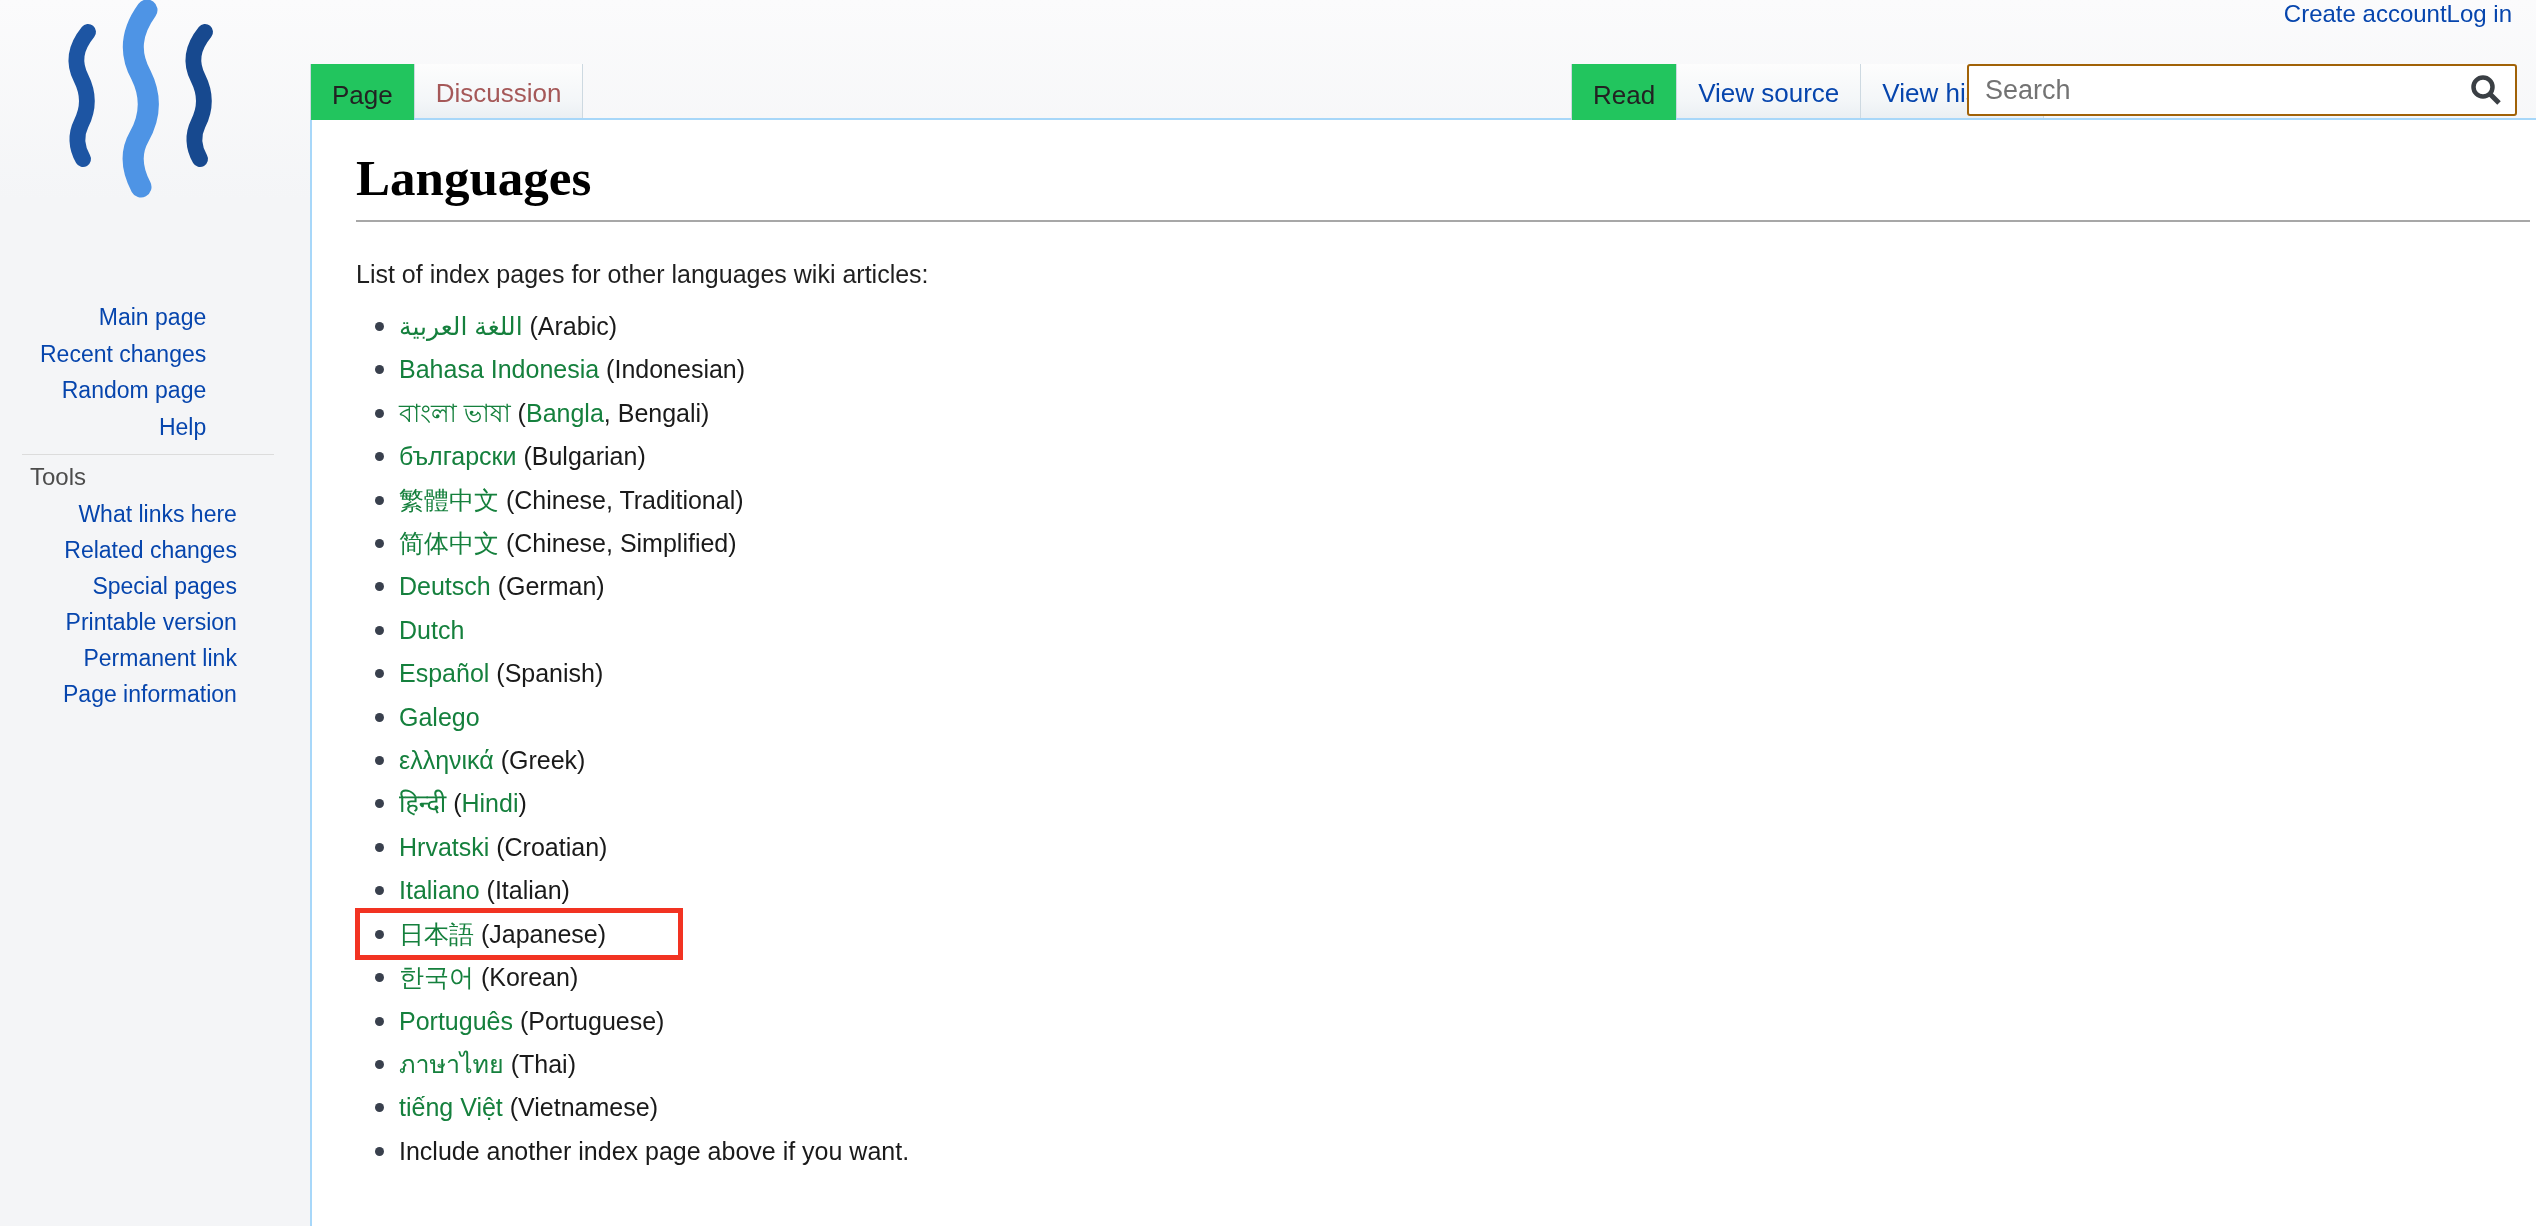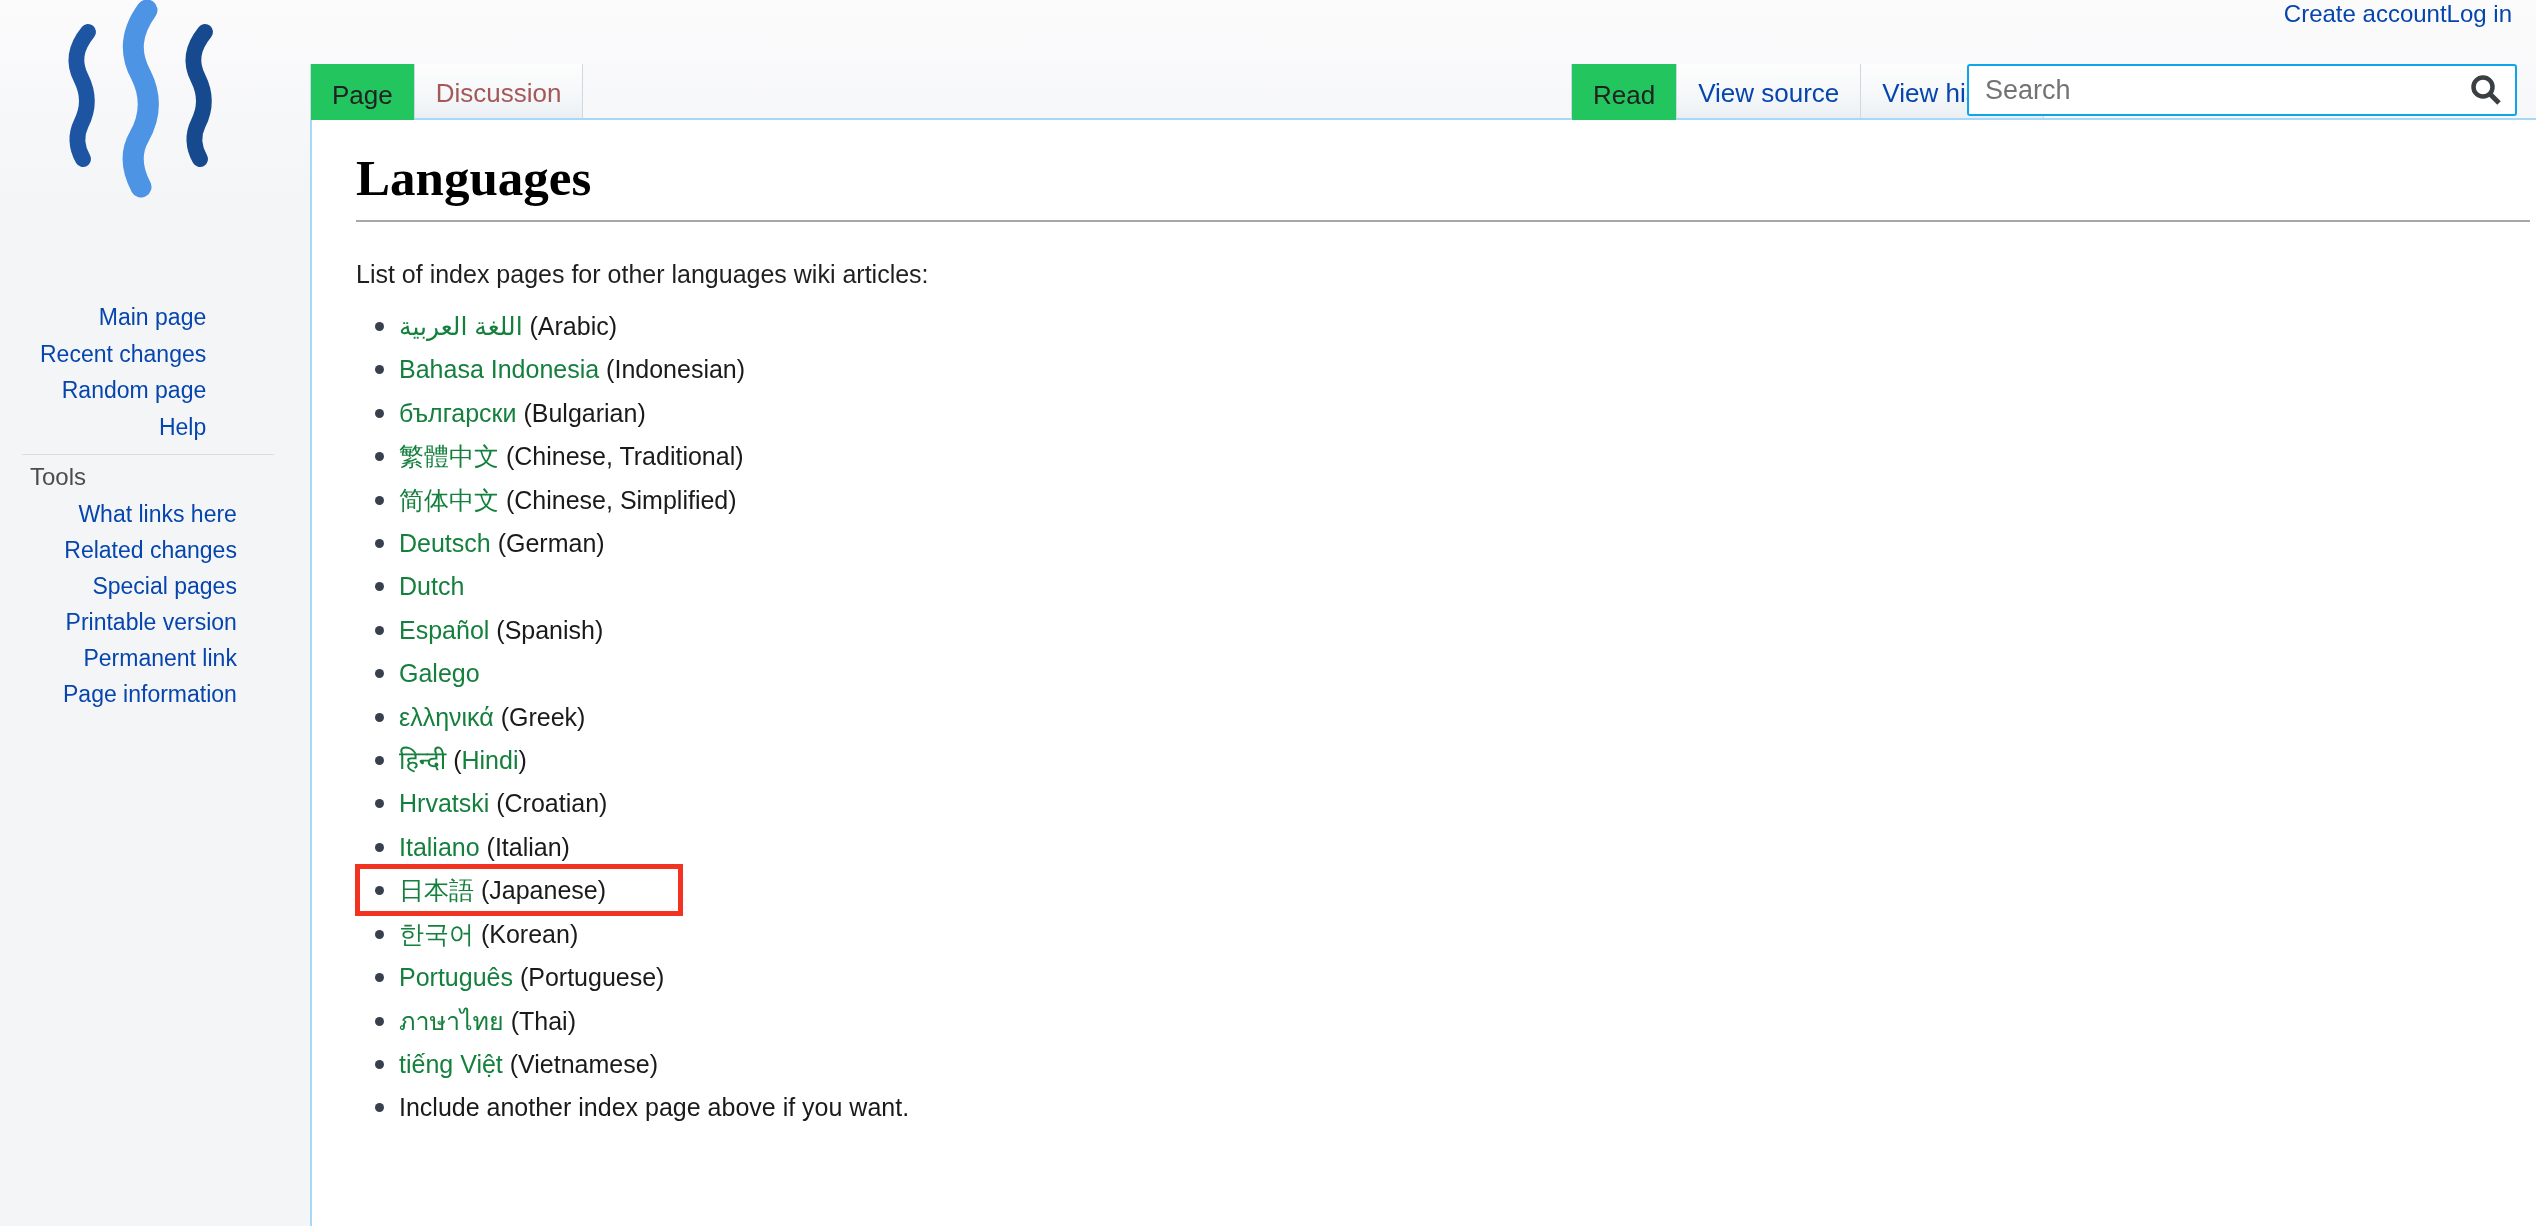--- a/index.html
+++ b/index.html
@@ -25,21 +25,21 @@
     background:linear-gradient(to bottom,#fdfdfd 0%,#f3f6f8 70%,#eaeff3 100%);
     border-left:1px solid #cdd9e1;
   }
   .tab:last-child{border-right:1px solid #cdd9e1;}
   .tab.link{color:#0645ad;}
   .tab.new{color:#a55858;}
   .tab.selected{color:#222;background:#22c55e;height:56px;position:relative;z-index:4;}
   
   #search-box{
     position:absolute;left:1967px;top:64px;width:546px;height:48px;box-sizing:content-box;
-    background:#fff;border:2px solid #0ea5e9;border-radius:3px;display:flex;align-items:center;z-index:5;
+    background:#fff;border:2px solid #a16207;border-radius:3px;display:flex;align-items:center;z-index:5;
   }
   #search-input{
     flex:1;border:none;outline:none;background:transparent;font-family:"Liberation Sans",sans-serif;
     font-size:27px;color:#444;padding:0 0 0 16px;height:100%;
   }
   #search-input::placeholder{color:#737373;opacity:1;}
   #search-button{width:58px;height:100%;display:flex;align-items:center;justify-content:center;cursor:pointer;background:transparent;border:none;}
   
   #content-top-line{position:absolute;left:310px;right:0;top:118px;height:2px;background:#a7d7f9;z-index:1;}
   #content-left-line{position:absolute;left:310px;top:118px;bottom:0;width:2px;background:#a7d7f9;z-index:1;}
@@ -107,20 +107,21 @@
 </div>
 
 <div id="content-top-line"></div>
 <div id="content-left-line"></div>
 <div id="content">
   <h1 id="page-title">Languages</h1>
   <p id="intro">List of index pages for other languages wiki articles:</p>
   <ul id="language-list">
       <li><a>اللغة العربية</a><span> (Arabic)</span></li>
       <li><a>Bahasa Indonesia</a><span> (Indonesian)</span></li>
+      <li><a>বাংলা ভাষা</a><span> (</span><a>Bangla</a><span>, Bengali)</span></li>
       <li><a>български</a><span> (Bulgarian)</span></li>
       <li><a>繁體中文</a><span> (Chinese, Traditional)</span></li>
       <li><a>简体中文</a><span> (Chinese, Simplified)</span></li>
       <li><a>Deutsch</a><span> (German)</span></li>
       <li><a>Dutch</a></li>
       <li><a>Español</a><span> (Spanish)</span></li>
       <li><a>Galego</a></li>
       <li><a>ελληνικά</a><span> (Greek)</span></li>
       <li><a>हिन्दी</a><span> (</span><a>Hindi</a><span>)</span></li>
       <li><a>Hrvatski</a><span> (Croatian)</span></li>

